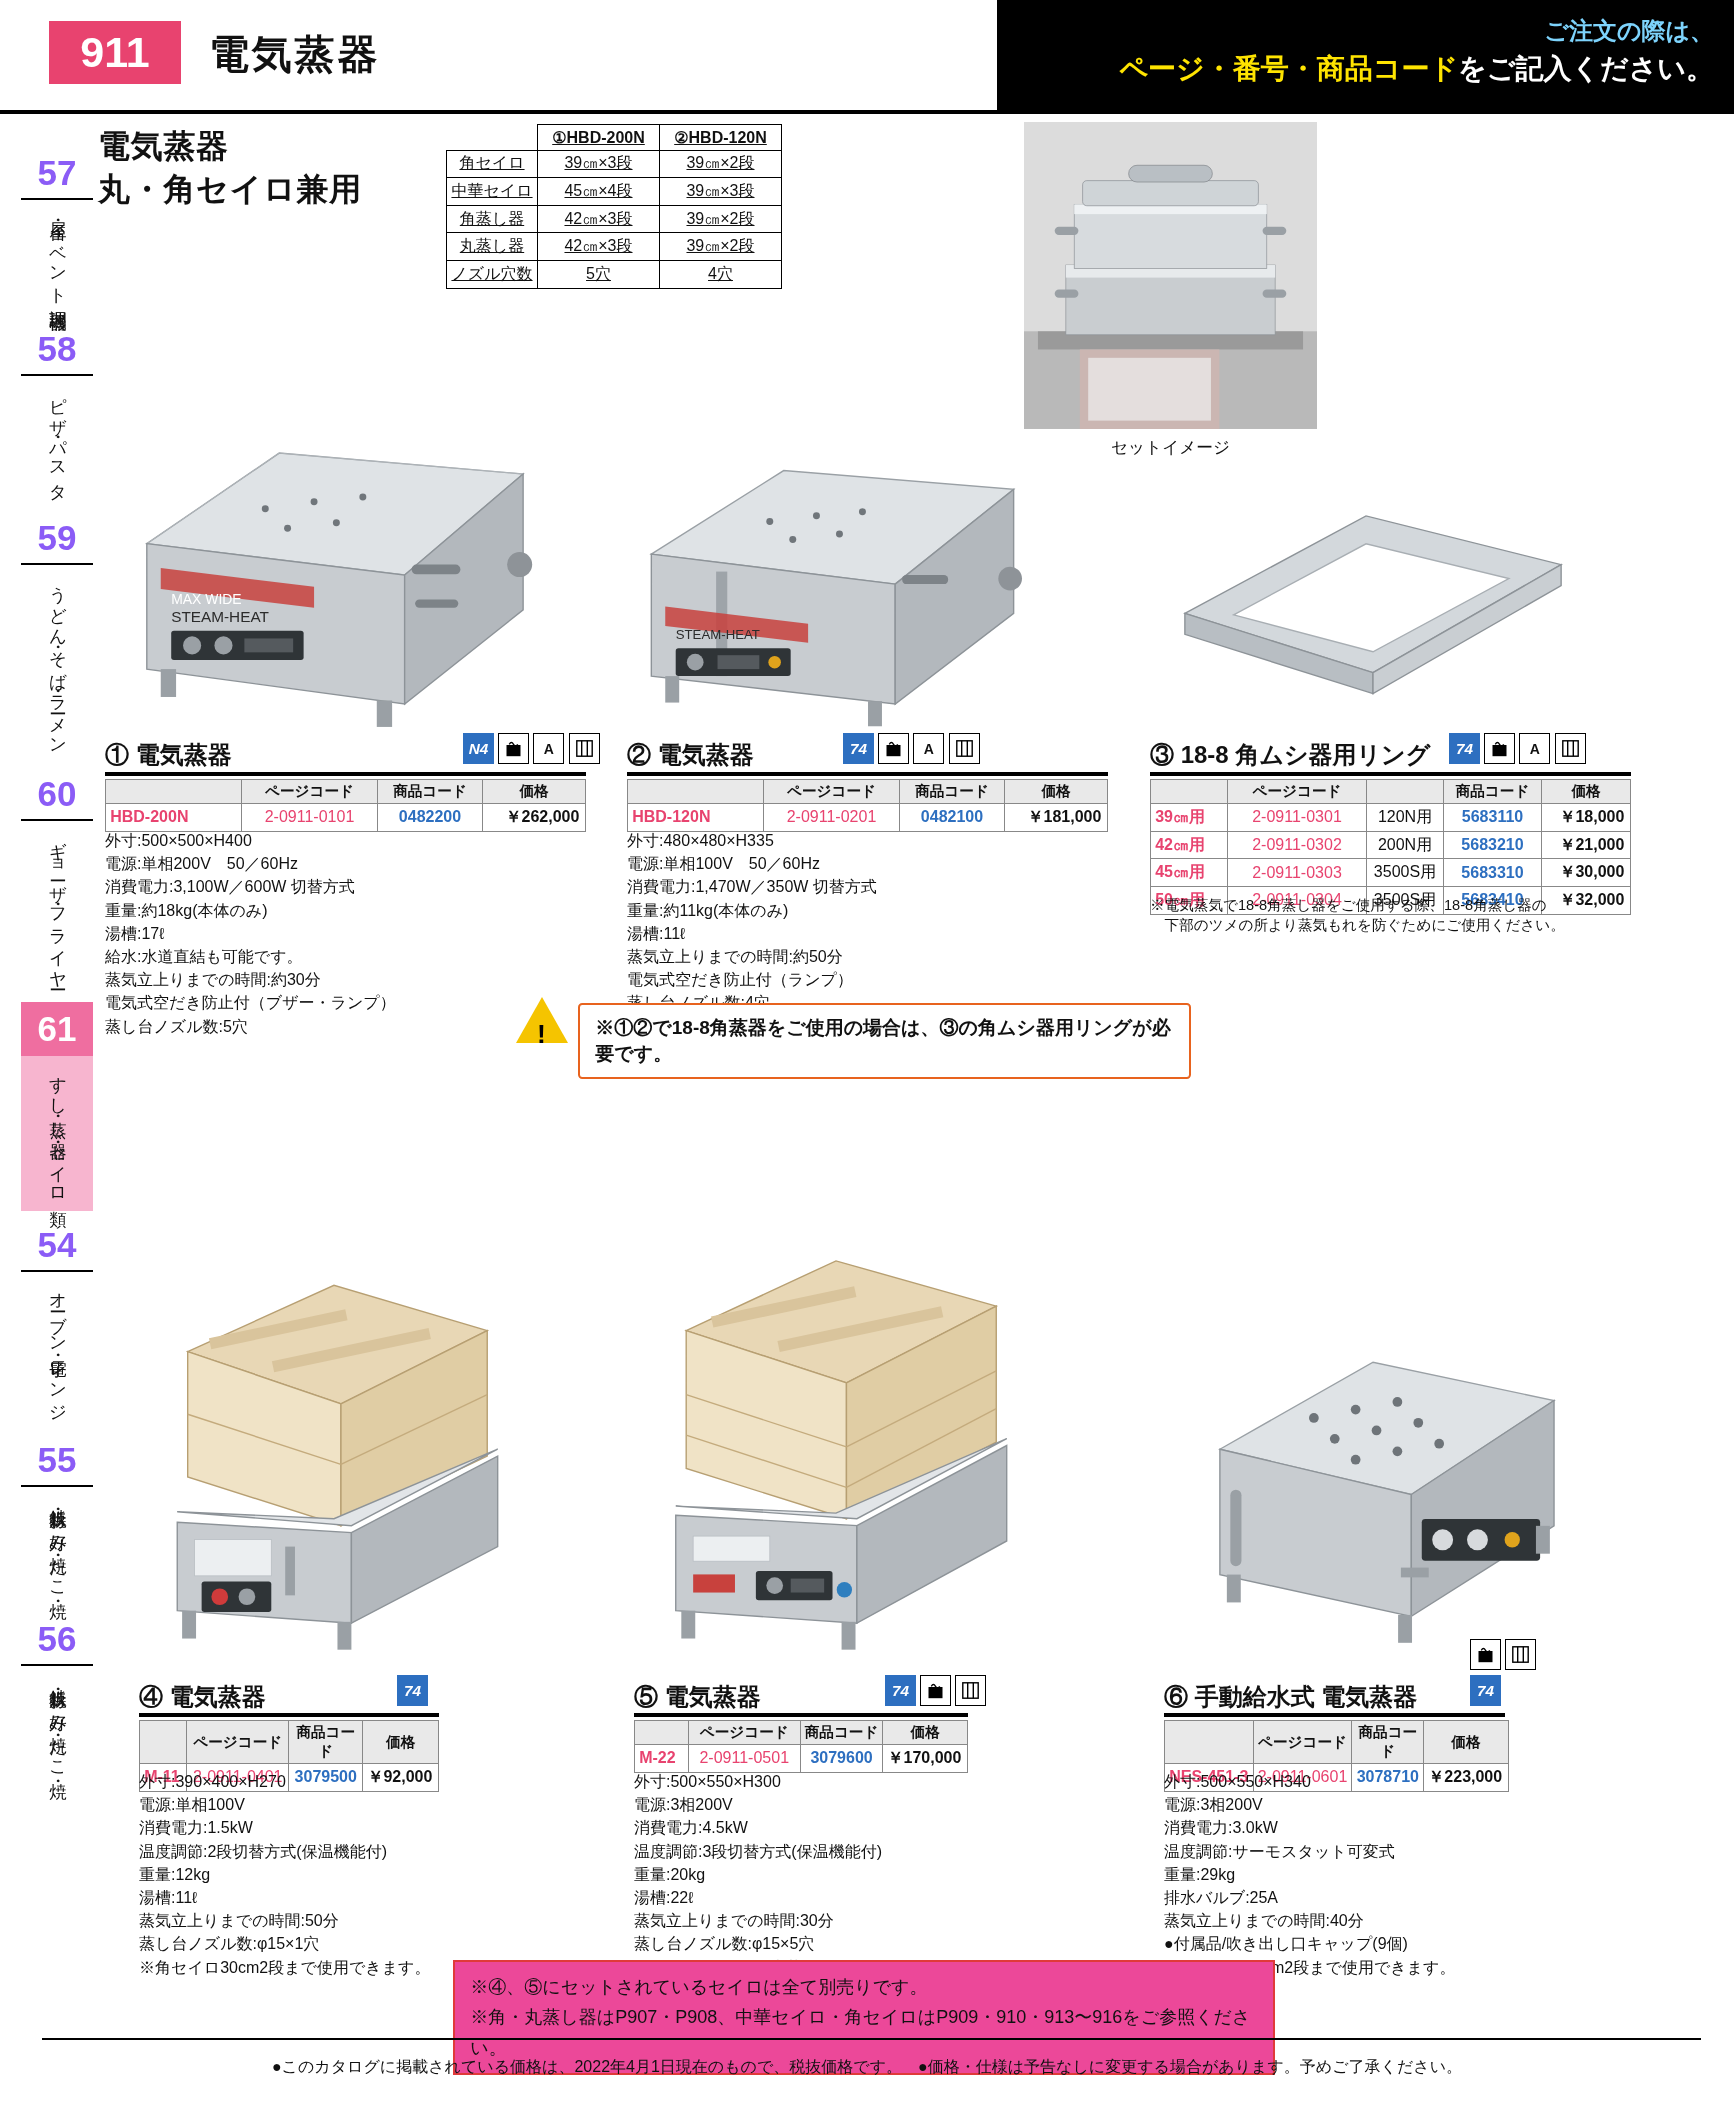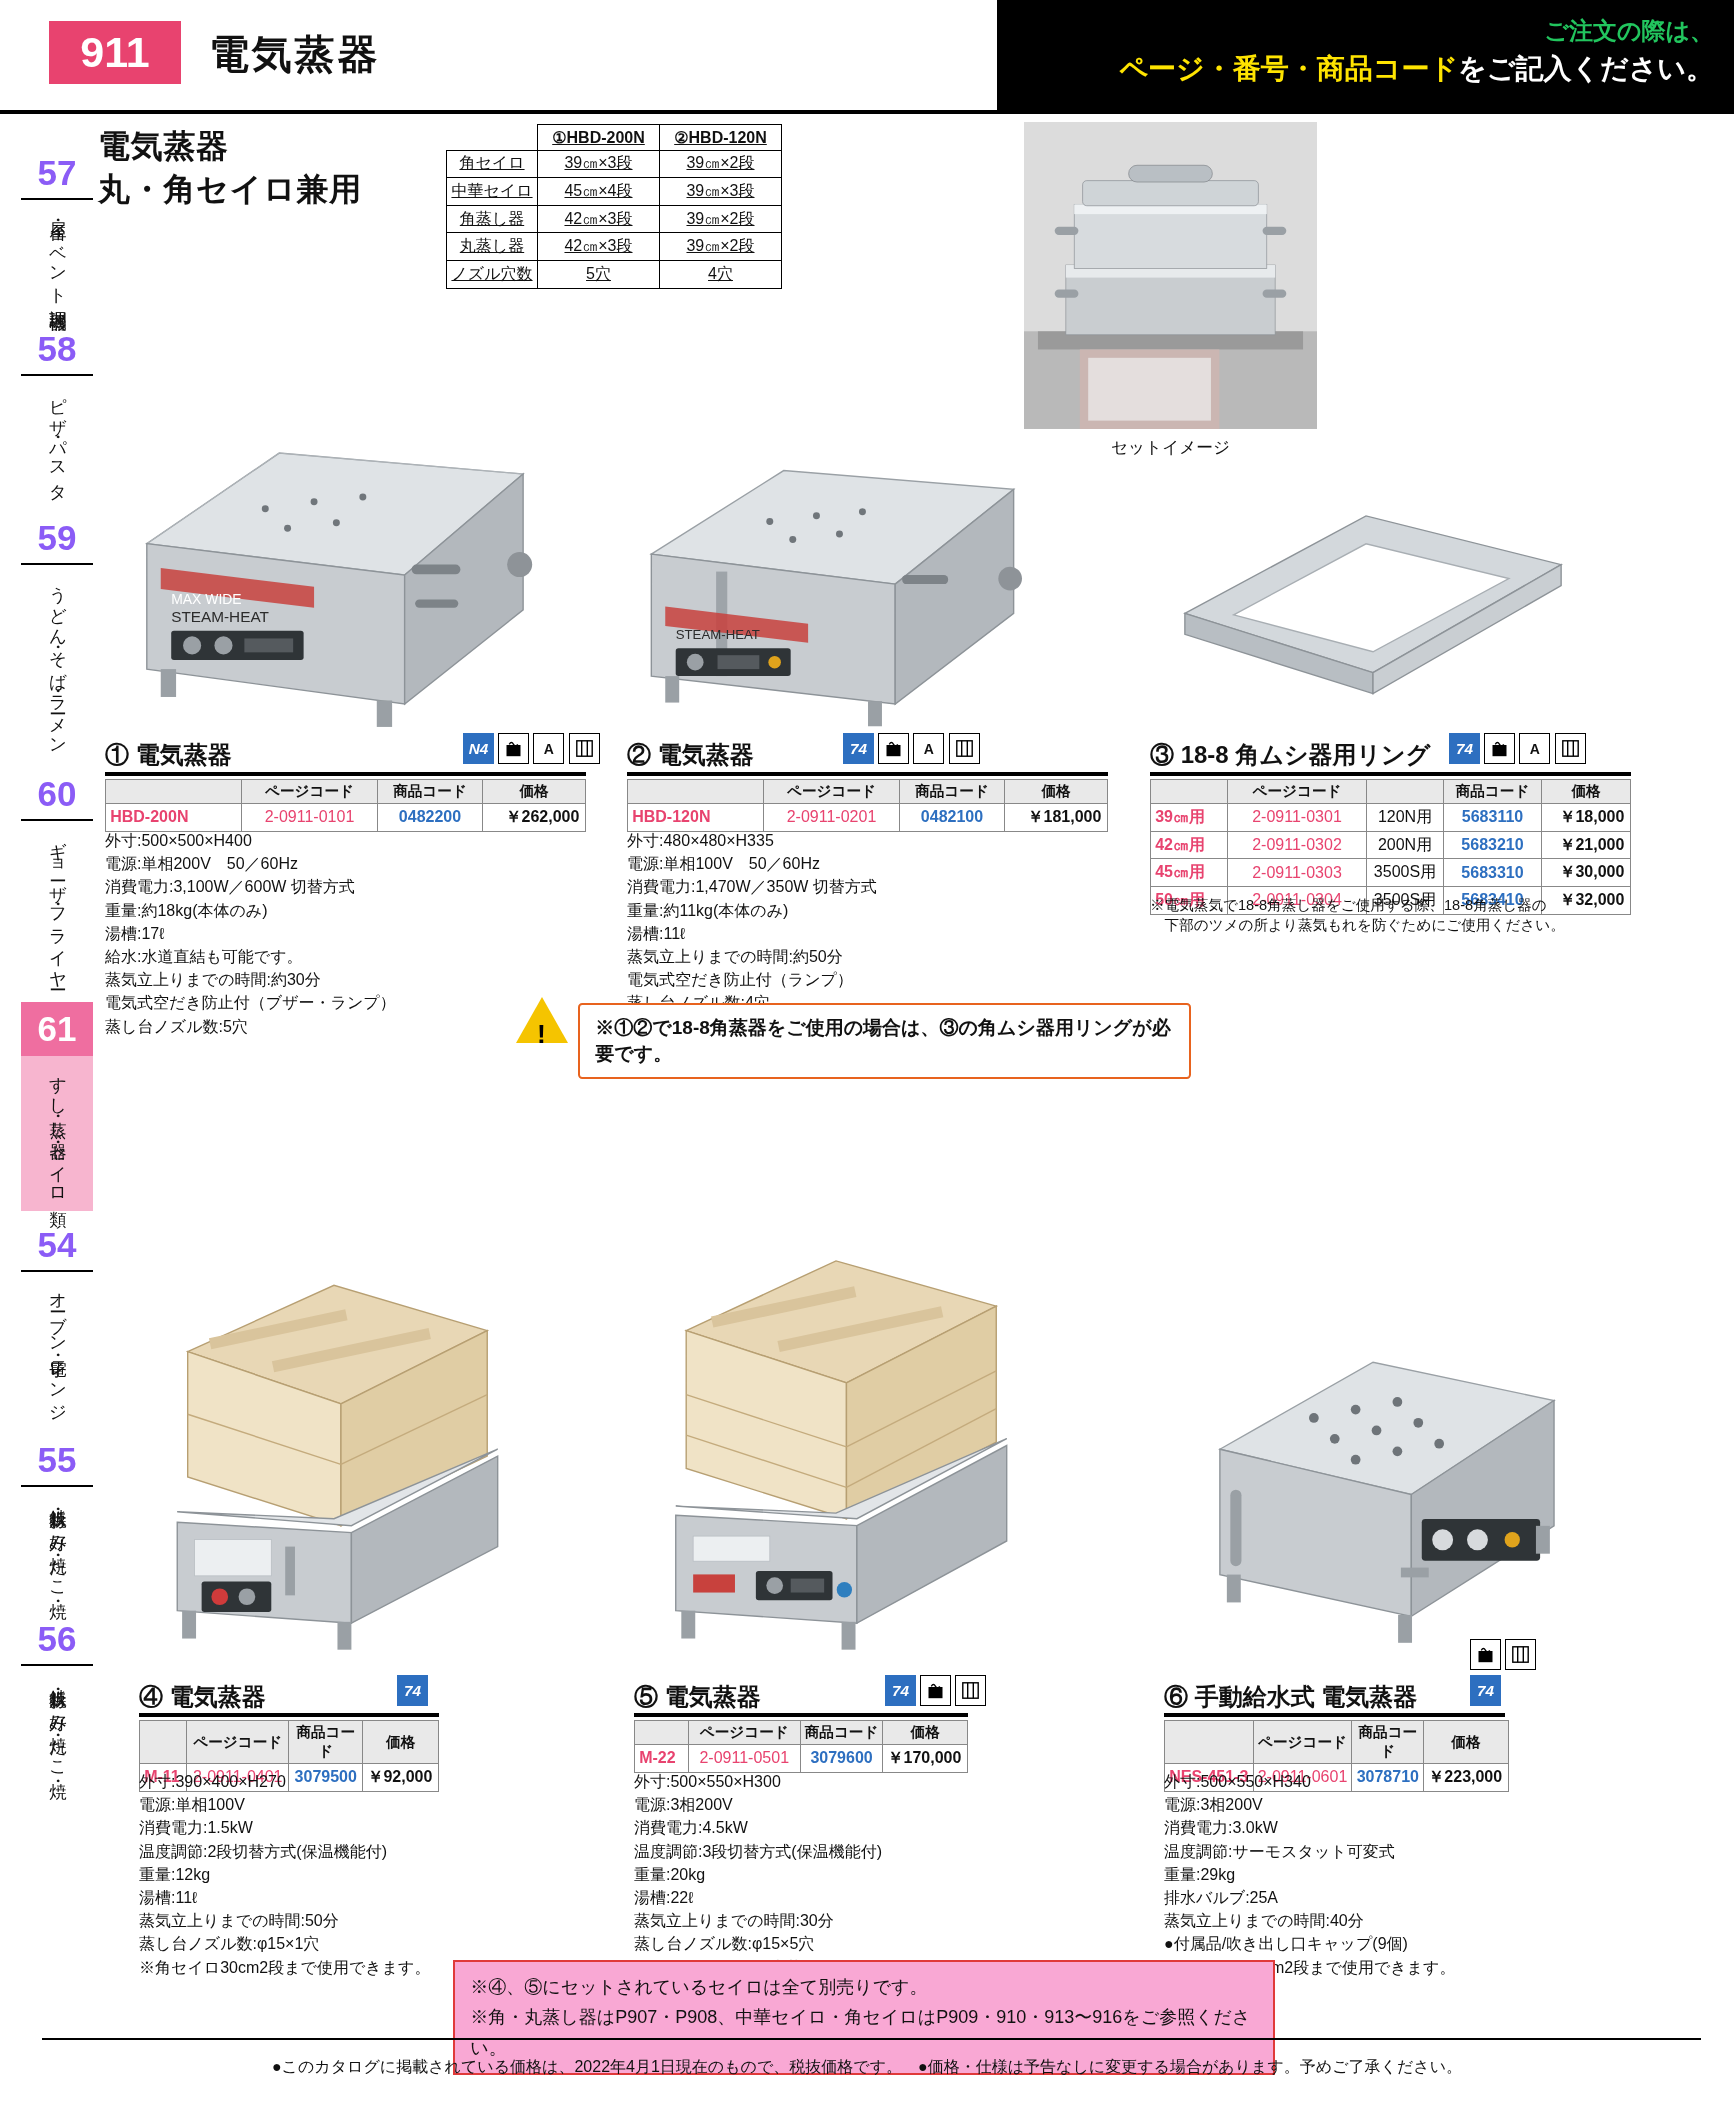--- a/index.html
+++ b/index.html
@@ -15,21 +15,21 @@
   
   .header {
     position:absolute; left:0; top:0; width:1734px; height:111px;
   }
   .hdr-bar {
     position:absolute; left:997px; top:0; width:738px; height:111px;
     background:#000;
   }
   .hdr-bar .l1 {
     position:absolute; left:0; top:15.3px; width:738px; text-align:right;
-    padding-right:21px; color:#22c55e; font-size:24px; font-weight:bold;
+    padding-right:21px; color:#7dd3fc; font-size:24px; font-weight:bold;
   }
   .hdr-bar .l2 {
     position:absolute; left:0; top:50px; width:738px; text-align:right;
     padding-right:21px; font-size:28px; font-weight:bold; color:#fff;
   }
   .hdr-bar .l2 em { color:#ffe400; font-style:normal; }
   .pagebox {
     position:absolute; left:49px; top:21px; width:132px; height:63px;
     background:#e8436f; color:#fff; font-size:43px; font-weight:bold;
     text-align:center; line-height:63px;
@@ -106,21 +106,21 @@
   .warn-tri {
     position:absolute; width:0; height:0;
     border-left:26.5px solid transparent; border-right:26.5px solid transparent;
     border-bottom:46px solid #f5c400;
   }
   .warn-ex {
     position:absolute; font-size:26.5px; font-weight:bold; color:#000;
   }
   
   .bottombox {
-    position:absolute; border:2.1px solid #e03a3a; background:#f9a8d4;
+    position:absolute; border:2.1px solid #e03a3a; background:#ec4899;
     font-size:18px; line-height:1.7; padding:9.8px 15.3px;
   }
   .footer-note {
     position:absolute; left:0; top:2057px; width:1734px; text-align:center;
     font-size:16px;
   }
   .footer-rule { position:absolute; left:42px; top:2038px; width:1659px; height:2.1px; background:#000; }
 </style>
 </head>
 <body>

